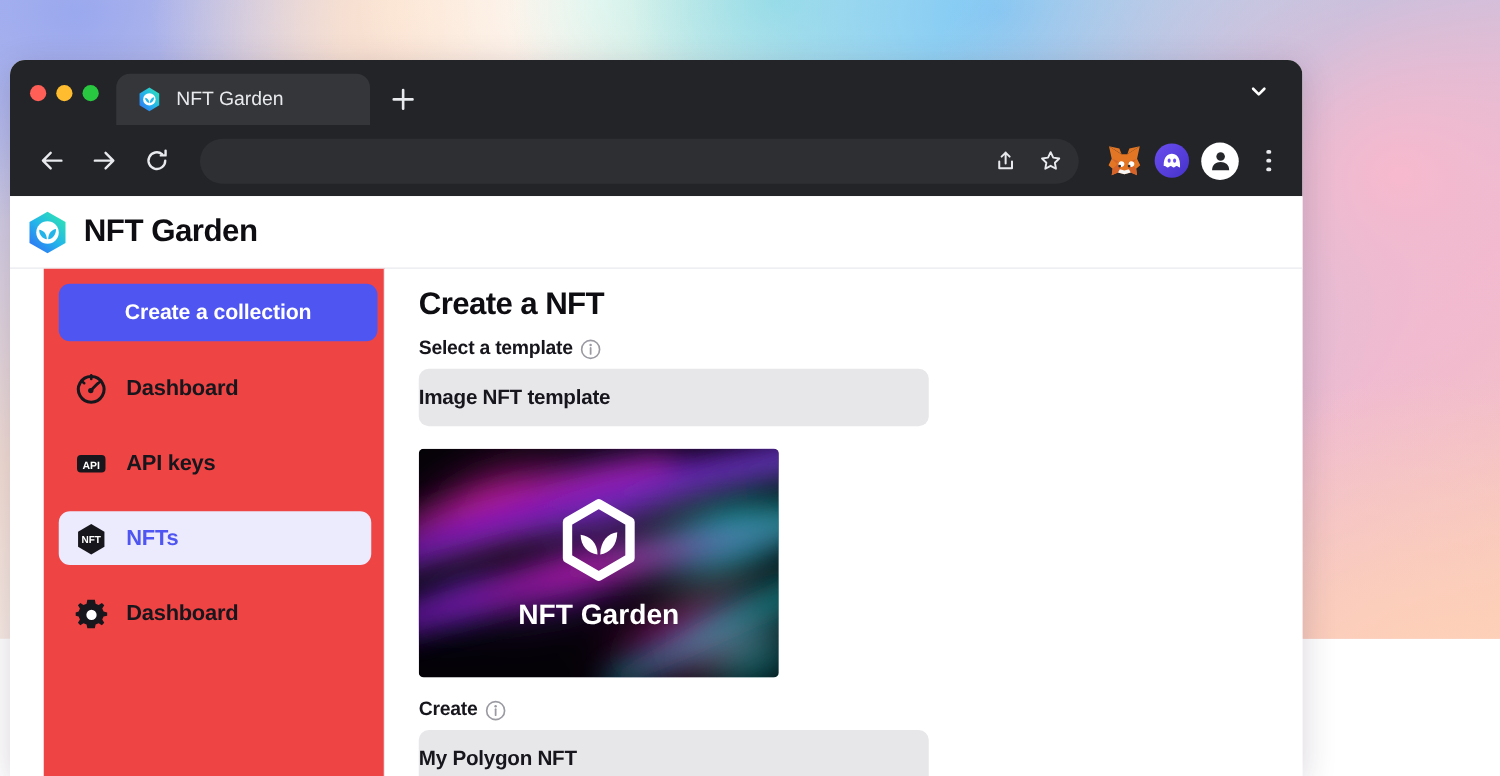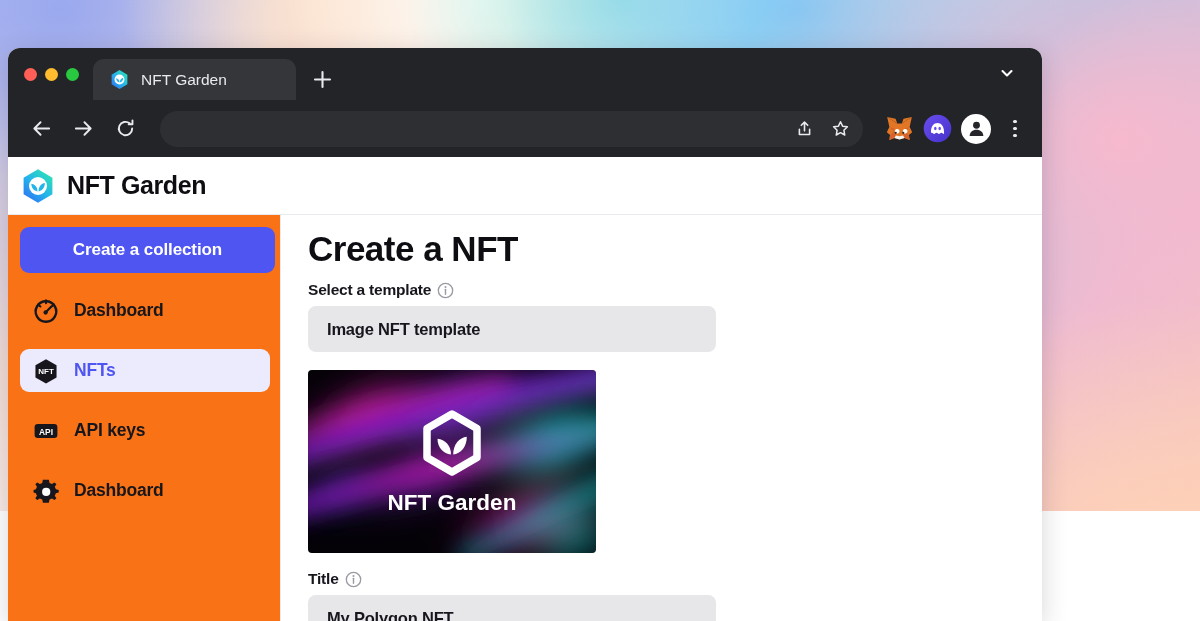--- a/index.html
+++ b/index.html
@@ -194,21 +194,22 @@
   }
 
   #app-body { display: flex; height: 406px; }
 
   
   #sidebar {
     width: 273px;
     flex: 0 0 273px;
     border-right: 1px solid #e9eaee;
     padding: 12px 10px 0 12px;
-    background: #f97316;
+    background: #ef4444;
+    margin-left: 27px;
   }
   #create-collection-button {
     display: block;
     width: 255px;
     height: 46px;
     line-height: 46px;
     text-align: center;
     background: #4f55f1;
     color: #ffffff;
     font-size: 17px;
@@ -236,21 +237,21 @@
   }
   .nav-item.active .nav-label { color: #4f55f1; }
 
   
   #main-content {
     flex: 1 1 auto;
     padding: 14px 0 0 27px;
     overflow: hidden;
   }
   #page-title {
-    font-size: 35px;
+    font-size: 25px;
     font-weight: 700;
     color: #0d0d12;
     letter-spacing: -0.5px;
     margin-bottom: 12px;
   }
   .field-label-row {
     display: flex;
     align-items: center;
     gap: 6px;
     margin-bottom: 7px;
@@ -262,21 +263,20 @@
     letter-spacing: -0.2px;
   }
   .info-icon { width: 17px; height: 17px; display: block; flex: 0 0 17px; }
   .text-field {
     width: 408px;
     height: 46px;
     background: #e7e7ea;
     border-radius: 8px;
     display: flex;
     align-items: center;
-    padding-left: 19px;
     font-size: 16.5px;
     font-weight: 700;
     color: #16161c;
     letter-spacing: -0.2px;
     margin-bottom: 18px;
   }
   #nft-preview-image {
     width: 288px;
     height: 183px;
     border-radius: 4px;
@@ -444,34 +444,34 @@
               <svg class="nav-icon" viewBox="0 0 30 30">
                 <path d="M15 4.5 A11 11 0 1 1 14.9 4.5" fill="none" stroke="#16161c" stroke-width="2.6" stroke-linecap="round"></path>
                 <path d="M6.5 8.2 L9 10.2 M23.5 8.2 L21 10.2 M15 3.5 L15 6.6" stroke="#16161c" stroke-width="2.2" stroke-linecap="round"></path>
                 <path d="M15 16 L20.5 10.5" stroke="#16161c" stroke-width="2.4" stroke-linecap="round"></path>
                 <circle cx="14.6" cy="16.6" r="2.3" fill="#16161c"></circle>
               </svg>
               <span class="nav-label">Dashboard</span>
             </div>
 
 
+            <div class="nav-item">
+              <svg class="nav-icon" viewBox="0 0 30 30">
+                <rect x="2.8" y="7.6" width="24.4" height="14.8" rx="3.4" fill="#16161c"></rect>
+                <text x="15" y="19.2" text-anchor="middle" fill="#ffffff" font-family="Liberation Sans, sans-serif" font-size="9" font-weight="700">API</text>
+              </svg>
+              <span class="nav-label">API keys</span>
+            </div>
+
             <div class="nav-item active">
               <svg class="nav-icon" viewBox="0 0 30 30">
                 <path d="M15 2.4 L26.3 8.9 L26.3 21.9 L15 28.4 L3.7 21.9 L3.7 8.9 Z" fill="#16161c"></path>
                 <text x="15" y="18.6" text-anchor="middle" fill="#ffffff" font-family="Liberation Sans, sans-serif" font-size="8.6" font-weight="700">NFT</text>
               </svg>
               <span class="nav-label">NFTs</span>
-            </div>
-
-            <div class="nav-item">
-              <svg class="nav-icon" viewBox="0 0 30 30">
-                <rect x="2.8" y="7.6" width="24.4" height="14.8" rx="3.4" fill="#16161c"></rect>
-                <text x="15" y="19.2" text-anchor="middle" fill="#ffffff" font-family="Liberation Sans, sans-serif" font-size="9" font-weight="700">API</text>
-              </svg>
-              <span class="nav-label">API keys</span>
             </div>
 
             <div class="nav-item">
               <svg class="nav-icon" viewBox="0 0 30 30">
                 <path d="M15 3.2 L18 3.2 L18.7 6.6 L21.4 7.8 L24.3 6 L26.4 8.1 L24.6 11 L25.8 13.7 L29 14.4 L29 17.4
                          L25.8 18.1 L24.6 20.8 L26.4 23.7 L24.3 25.8 L21.4 24 L18.7 25.2 L18 28.6 L15 28.6
                          L11.3 28.6 L10.6 25.2 L7.9 24 L5 25.8 L2.9 23.7 L4.7 20.8 L3.5 18.1 L0.9 17.4 L0.9 14.4
                          L3.5 13.7 L4.7 11 L2.9 8.1 L5 6 L7.9 7.8 L10.6 6.6 L11.3 3.2 Z" fill="#16161c" transform="translate(0.8,0) scale(0.96)"></path>
                 <circle cx="15.2" cy="16" r="4.4" fill="#ffffff"></circle>
               </svg>
@@ -559,21 +559,21 @@
             <g>
               <path d="M144 44 L169 58.5 L169 87.5 L144 102 L119 87.5 L119 58.5 Z" fill="none" stroke="#ffffff" stroke-width="7.5" stroke-linejoin="round"></path>
               <path d="M143 84.5 C143 75.5 137 69.6 129.5 68.8 C129.5 77.8 135.5 83.7 143 84.5 Z" fill="#ffffff"></path>
               <path d="M145.2 84.5 C145.2 74.2 151.4 67.6 158.8 66.8 C158.8 77.1 152.6 83.7 145.2 84.5 Z" fill="#ffffff"></path>
             </g>
 
             <text x="144" y="140" text-anchor="middle" fill="#ffffff" font-family="Liberation Sans, sans-serif" font-size="22.5" font-weight="700">NFT Garden</text>
           </svg>
 
           <div class="field-label-row">
-            <span class="field-label">Title</span>
+            <span class="field-label">Create</span>
             <svg class="info-icon" viewBox="0 0 18 18">
               <circle cx="9" cy="9" r="7.6" fill="none" stroke="#9a9aa2" stroke-width="1.4"></circle>
               <circle cx="9" cy="5.3" r="1.05" fill="#9a9aa2"></circle>
               <path d="M9 7.8 L9 12.9" stroke="#9a9aa2" stroke-width="1.5" stroke-linecap="round"></path>
             </svg>
           </div>
           <div class="text-field" placeholder="Enter a title">My Polygon NFT</div>
 
         </div>
       </div>

